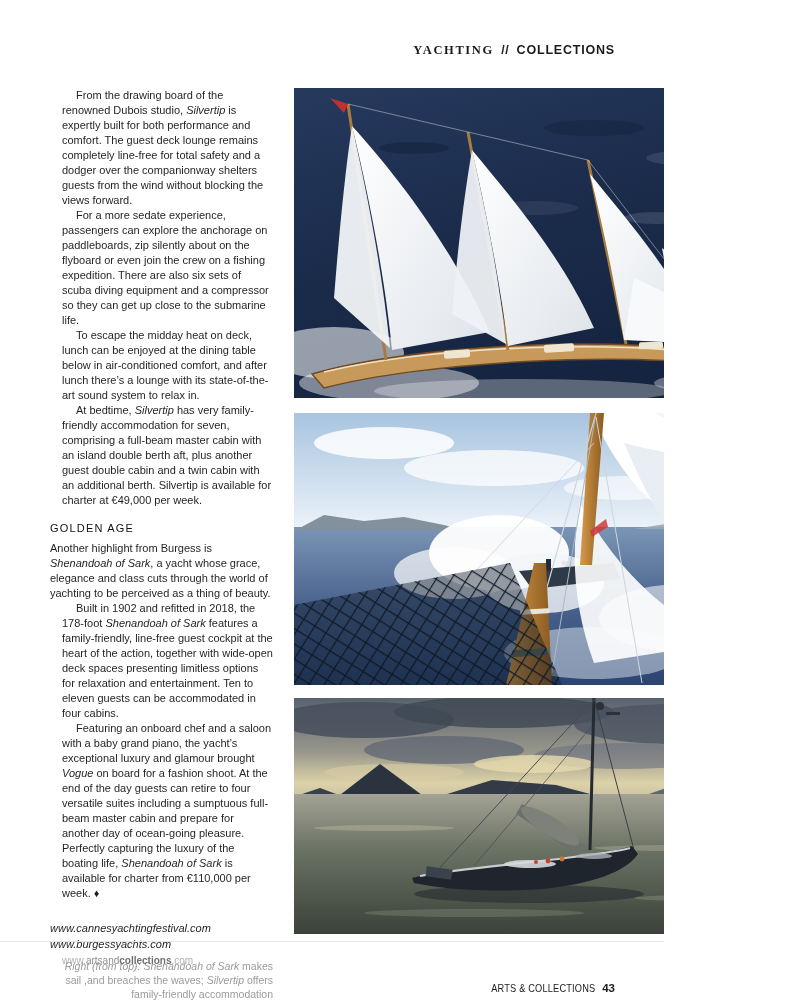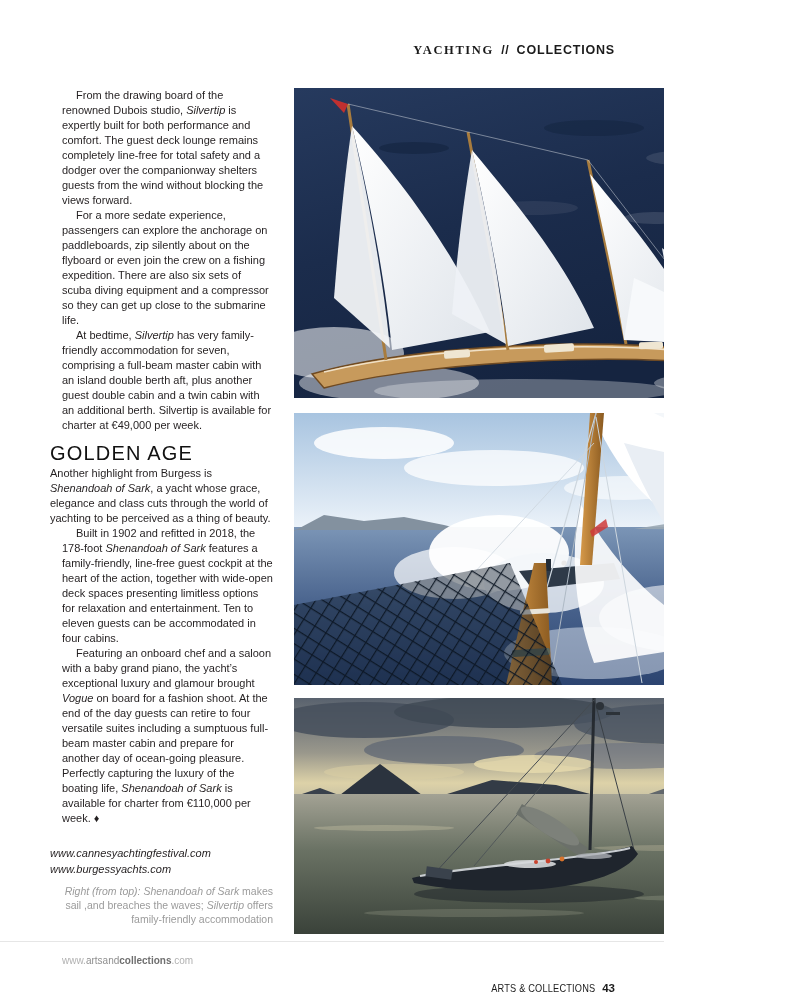--- a/index.html
+++ b/index.html
@@ -19,21 +19,21 @@
   .hdr .ttl{font-weight:700;font-size:12.5px;letter-spacing:.8px;color:#1b1b1b;}
 
   
   .textcol{
     position:absolute;left:50px;top:88px;width:223px;
     font-size:11px;line-height:15px;color:#231f20;
   }
   .textcol p{margin:0;}
   .textcol p.indent{text-indent:14px;margin-left:12px;}
   .textcol h2{
-    margin:11px 0 4px 0;font-size:20px;line-height:18px;font-weight:400;
+    margin:11px 0 4px 0;font-size:11px;line-height:18px;font-weight:400;
     letter-spacing:1.2px;color:#111111;
   }
   .websites{margin-top:20px;font-weight:400;font-style:italic;font-size:11px;line-height:15.5px;}
   .caption{
     margin-top:7px;text-align:right;color:#9b9b9b;font-size:10.5px;line-height:14px;
   }
   .caption i{font-style:italic;}
 
   
   .photo{position:absolute;left:294px;width:464px;overflow:hidden;}
@@ -59,20 +59,21 @@
   <div class="hdr">
     <span class="sec">YACHTING</span>
     <span class="sep">//</span>
     <span class="ttl">COLLECTIONS</span>
   </div>
 
   <div class="textcol">
     <div>
         <p class="indent"><span>From the drawing board of the renowned Dubois studio, </span><i>Silvertip</i><span> is expertly built for both performance and comfort. The guest deck lounge remains completely line-free for total safety and a dodger over the companionway shelters guests from the wind without blocking the views forward.</span></p>
         <p class="indent"><span>For a more sedate experience, passengers can explore the anchorage on paddleboards, zip silently about on the flyboard or even join the crew on a fishing expedition. There are also six sets of scuba diving equipment and a compressor so they can get up close to the submarine life.</span></p>
+        <p class="indent"><span>To escape the midday heat on deck, lunch can be enjoyed at the dining table below in air-conditioned comfort, and after lunch there’s a lounge with its state-of-the-art sound system to relax in.</span></p>
         <p class="indent"><span>At bedtime, </span><i>Silvertip</i><span> has very family-friendly accommodation for seven, comprising a full-beam master cabin with an island double berth aft, plus another guest double cabin and a twin cabin with an additional berth. Silvertip is available for charter at €49,000 per week.</span></p>
         <h2>GOLDEN AGE</h2>
         <p><span>Another highlight from Burgess is </span><i>Shenandoah of Sark</i><span>, a yacht whose grace, elegance and class cuts through the world of yachting to be perceived as a thing of beauty.</span></p>
         <p class="indent"><span>Built in 1902 and refitted in 2018, the 178-foot </span><i>Shenandoah of Sark</i><span> features a family-friendly, line-free guest cockpit at the heart of the action, together with wide-open deck spaces presenting limitless options for relaxation and entertainment. Ten to eleven guests can be accommodated in four cabins.</span></p>
         <p class="indent"><span>Featuring an onboard chef and a saloon with a baby grand piano, the yacht’s exceptional luxury and glamour brought </span><i>Vogue</i><span> on board for a fashion shoot. At the end of the day guests can retire to four versatile suites including a sumptuous full-beam master cabin and prepare for another day of ocean-going pleasure. Perfectly capturing the luxury of the boating life, </span><i>Shenandoah of Sark</i><span> is available for charter from €110,000 per week. ♦</span></p>
       </div>
     <div class="websites">
         <div>www.cannesyachtingfestival.com</div>
         <div>www.burgessyachts.com</div>
       </div>

